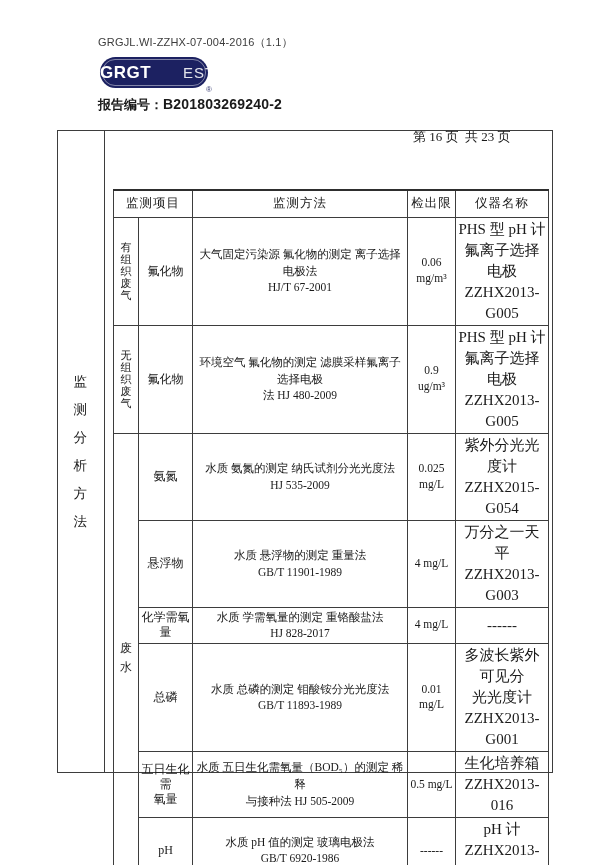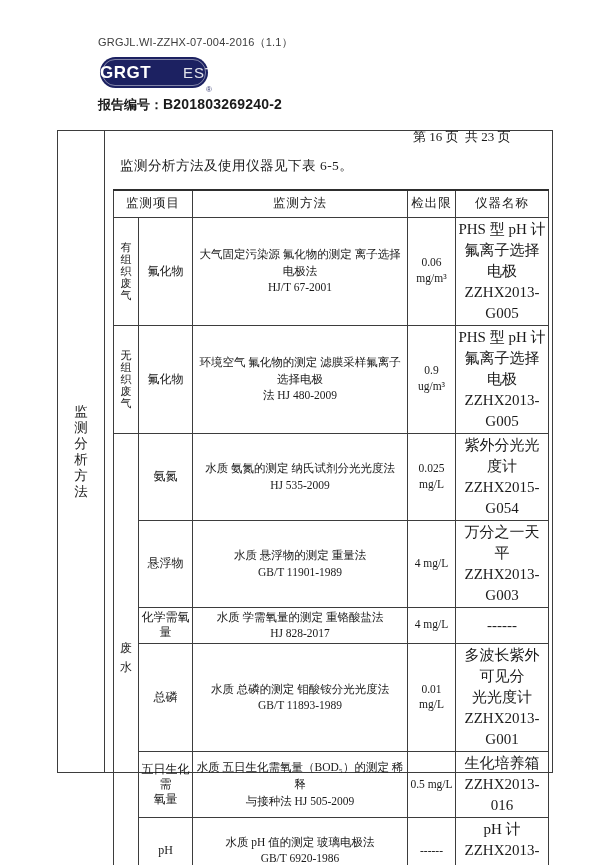--- a/index.html
+++ b/index.html
@@ -59,22 +59,22 @@
     border:1.5px solid #3d3d3d;
     display:flex;
   }
   .side-col {
     width:47px; flex:0 0 47px;
     border-right:1px solid #3d3d3d;
     display:flex; align-items:center; justify-content:center;
   }
   .side-col .vtext {
     width:15px;
-    font-size:13.5px; line-height:16px;
-    word-break:break-all; text-align:center;
+    font-size:13.5px; line-height:28px;
+    word-break:break-all; 
     letter-spacing:0;
   }
   .main-col { flex:1; position:relative; }
 
   .intro {
     position:absolute; left:15px; top:26px;
     font-size:13.5px; letter-spacing:.5px;
   }
 
   
@@ -146,21 +146,20 @@
 <div class="page-number">第 16 页  共 23 页</div>
 
 <div class="content-box">
 
   <div class="side-col">
     <div class="vtext">监测分析方法</div>
   </div>
 
   <div class="main-col">
 
-    <div class="intro">监测分析方法及使用仪器见下表 6-5。</div>
 
     <div class="tbl-wrap">
 
       <table class="grid">
         <colgroup>
           <col class="c-cat">
             <col class="c-item">
             <col class="c-method">
             <col class="c-limit">
             <col class="c-instr">

